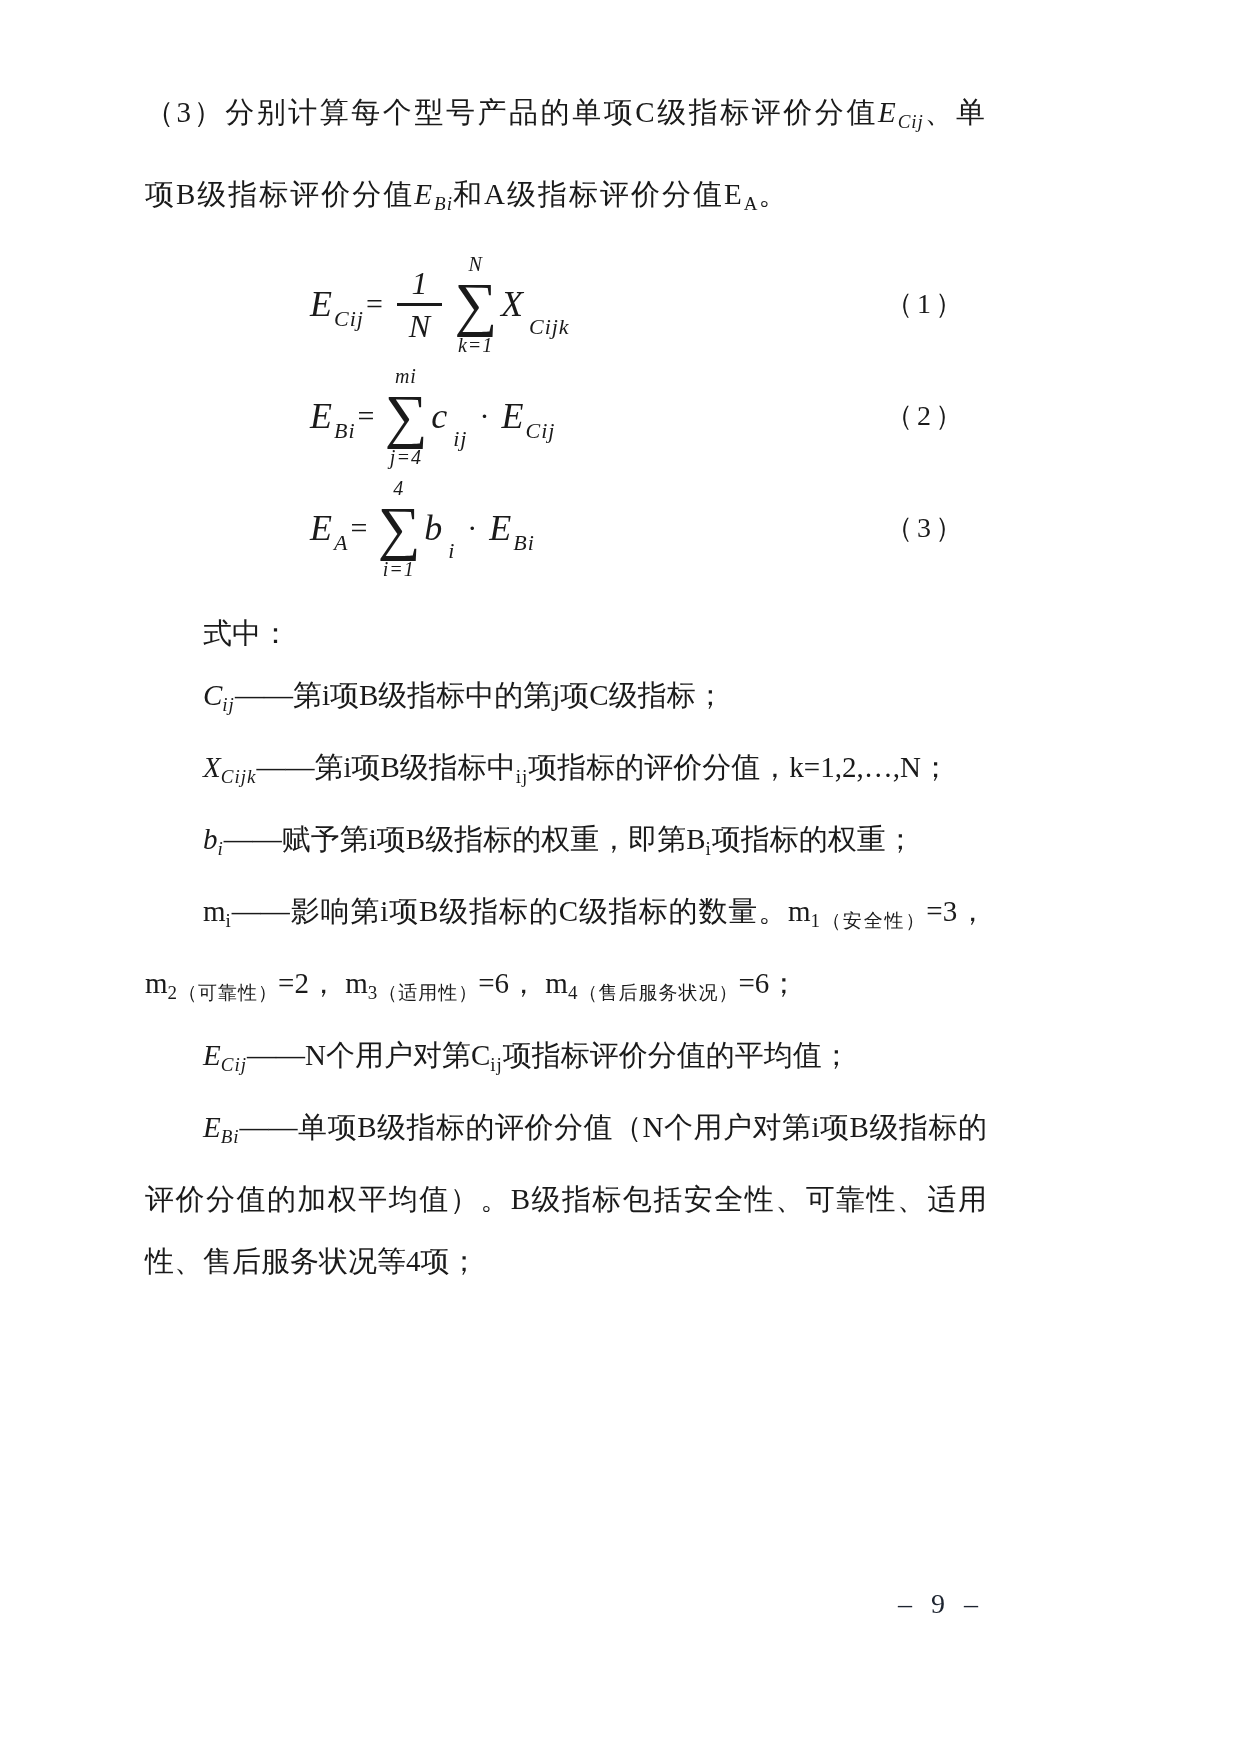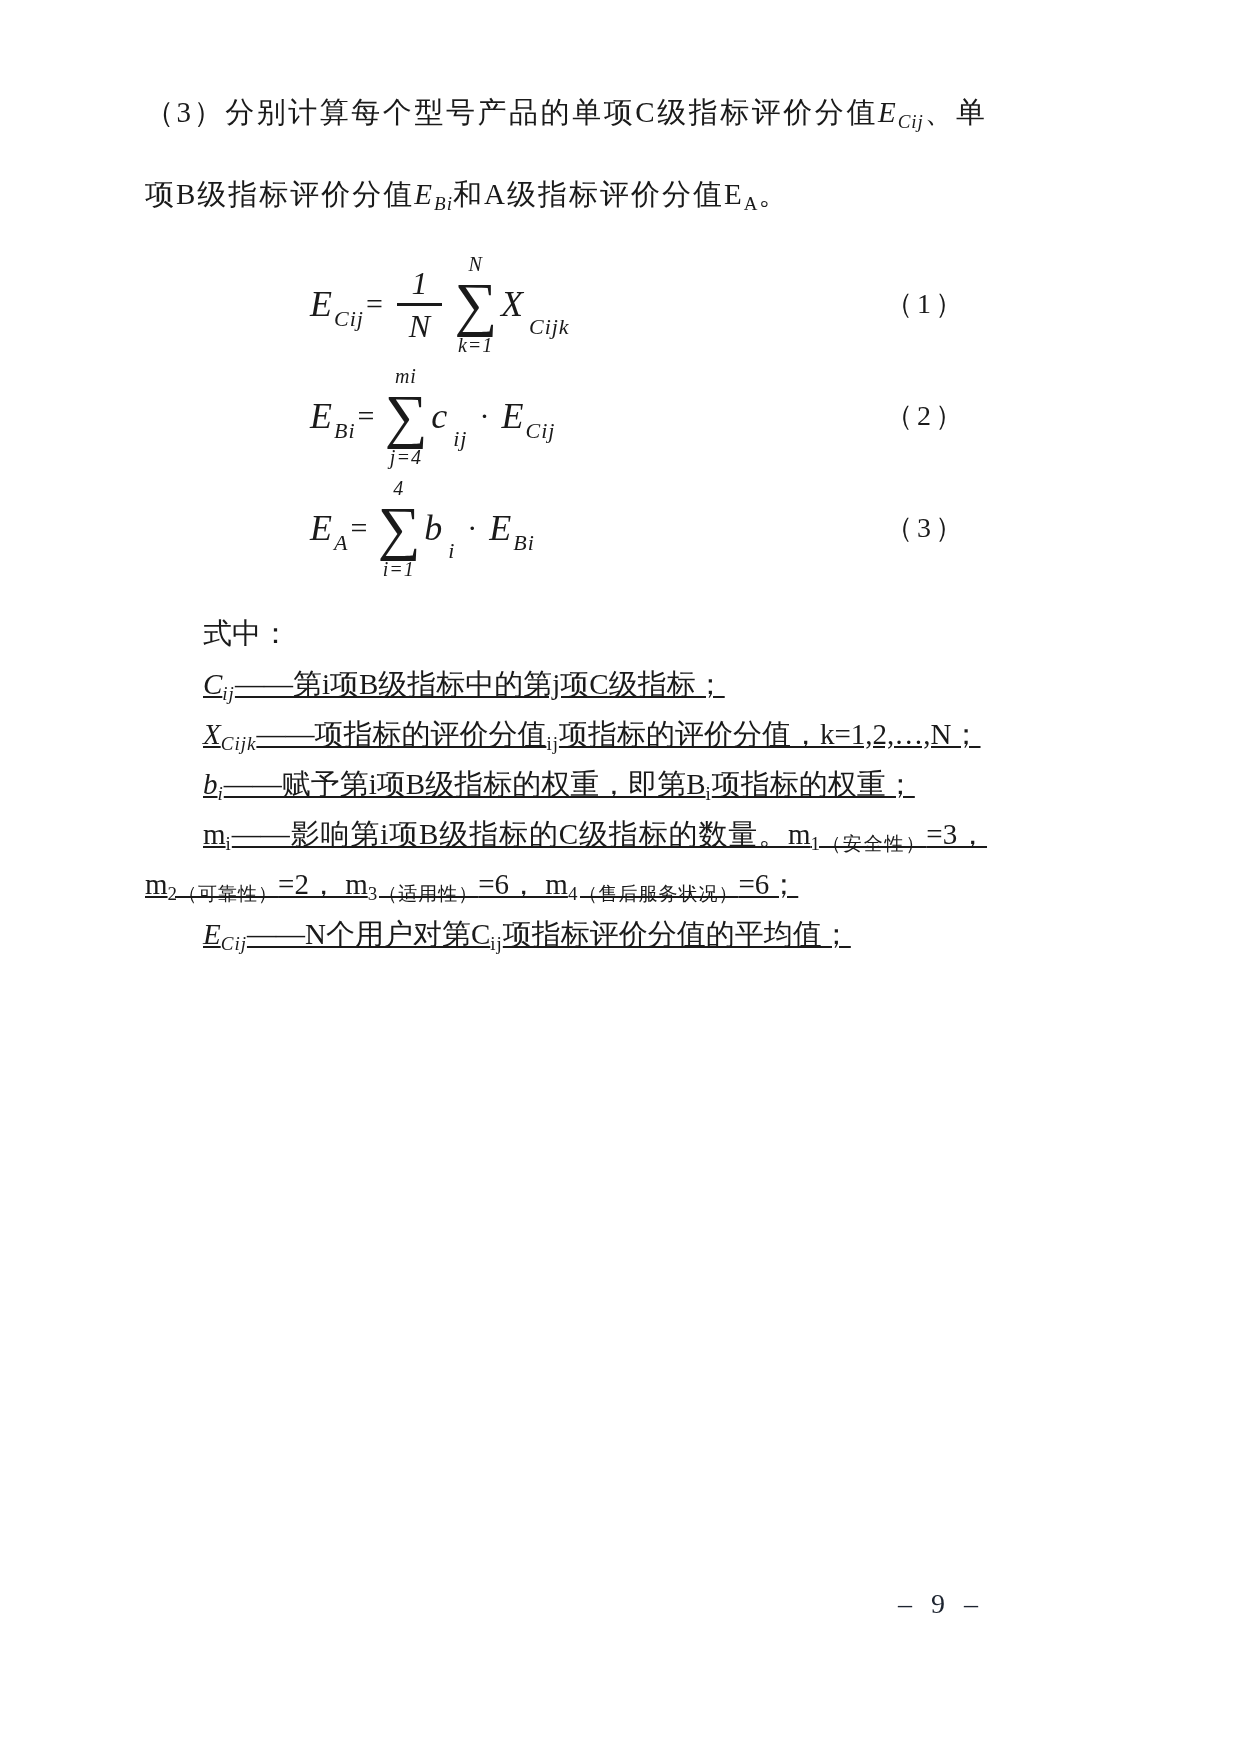--- a/index.html
+++ b/index.html
@@ -26,21 +26,21 @@
   .frac { display:inline-flex; flex-direction:column; align-items:center; margin:0 8px; font-size:32px; line-height:1.25; }
   .fnum { padding:0 12px; }
   .fden { border-top:3px solid #1a1a1a; padding:0 12px; }
   .bigop { display:inline-flex; flex-direction:column; align-items:center; margin:0 4px; line-height:1; }
   .sigma { font-size:60px; font-style:normal; line-height:0.95; }
   .lim { font-size:20px; line-height:1.2; letter-spacing:1px; }
   .fdot { font-style:normal; margin:0 12px; font-size:30px; }
   .eqnum { margin-left:auto; margin-right:20px; font-size:28px; font-style:normal; letter-spacing:4px; }
 
   .shizhong { margin-top:18px; line-height:62px; text-indent:2em; }
-  .definitions .def { line-height:40px; text-indent:2em;text-decoration:underline; }
+  .definitions .def { line-height:62px; text-indent:2em; }
 
   .run-i { font-style:italic; }
   .run-is { font-style:italic; font-size:19px; vertical-align:-6px; letter-spacing:1px; }
   .run-rs { font-size:19px; vertical-align:-6px; letter-spacing:1px; }
 
   .footer { position:absolute; top:1588px; right:256px; font-size:28px; letter-spacing:6px; color:#1d2430; }
 </style>
 </head>
 <body>
 
@@ -124,22 +124,23 @@
         </div>
         <span class="eqnum">（3）</span>
       </div>
 
     </div>
 
     <p class="para shizhong">式中：</p>
 
     <div class="definitions">
       <p class="para def"><span class="run-i">C</span><span class="run-is">ij</span><span class="run-t">——第i项B级指标中的第j项C级指标；</span></p>
-      <p class="para def"><span class="run-i">X</span><span class="run-is">Cijk</span><span class="run-t">——项指标的评价分值</span><span class="run-rs">ij</span><span class="run-t">项指标的评价分值，k=1,2,…,N；</span></p>
+      <p class="para def"><span class="run-i">X</span><span class="run-is">Cijk</span><span class="run-t">——第i项B级指标中</span><span class="run-rs">ij</span><span class="run-t">项指标的评价分值，k=1,2,…,N；</span></p>
       <p class="para def"><span class="run-i">b</span><span class="run-is">i</span><span class="run-t">——赋予第i项B级指标的权重，即第B</span><span class="run-rs">i</span><span class="run-t">项指标的权重；</span></p>
       <p class="para def"><span class="run-t">m</span><span class="run-rs">i</span><span class="run-t">——影响第i项B级指标的C级指标的数量。m</span><span class="run-rs">1（安全性）</span><span class="run-t">=3，m</span><span class="run-rs">2（可靠性）</span><span class="run-t">=2， m</span><span class="run-rs">3（适用性）</span><span class="run-t">=6， m</span><span class="run-rs">4（售后服务状况）</span><span class="run-t">=6；</span></p>
       <p class="para def"><span class="run-i">E</span><span class="run-is">Cij</span><span class="run-t">——N个用户对第C</span><span class="run-rs">ij</span><span class="run-t">项指标评价分值的平均值；</span></p>
+      <p class="para def"><span class="run-i">E</span><span class="run-is">Bi</span><span class="run-t">——单项B级指标的评价分值（N个用户对第i项B级指标的评价分值的加权平均值）。B级指标包括安全性、可靠性、适用性、售后服务状况等4项；</span></p>
     </div>
 
   </div>
 
   <div class="footer">– 9 –</div>
 </div>
 
 </body></html>

